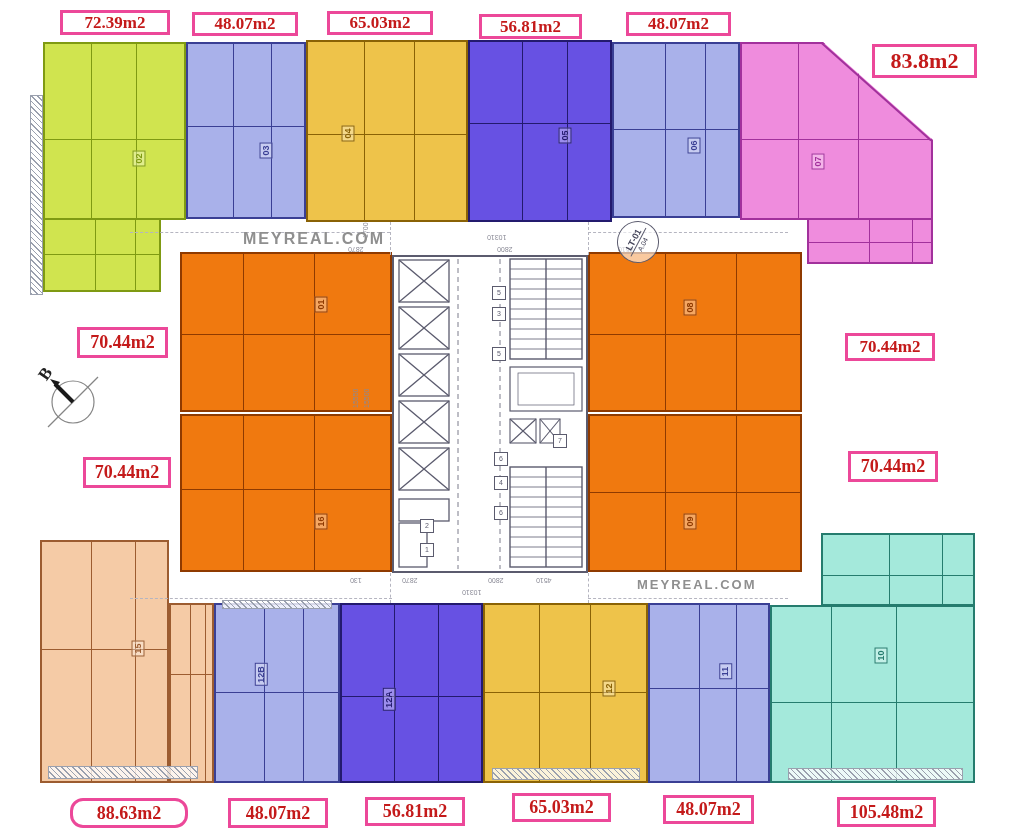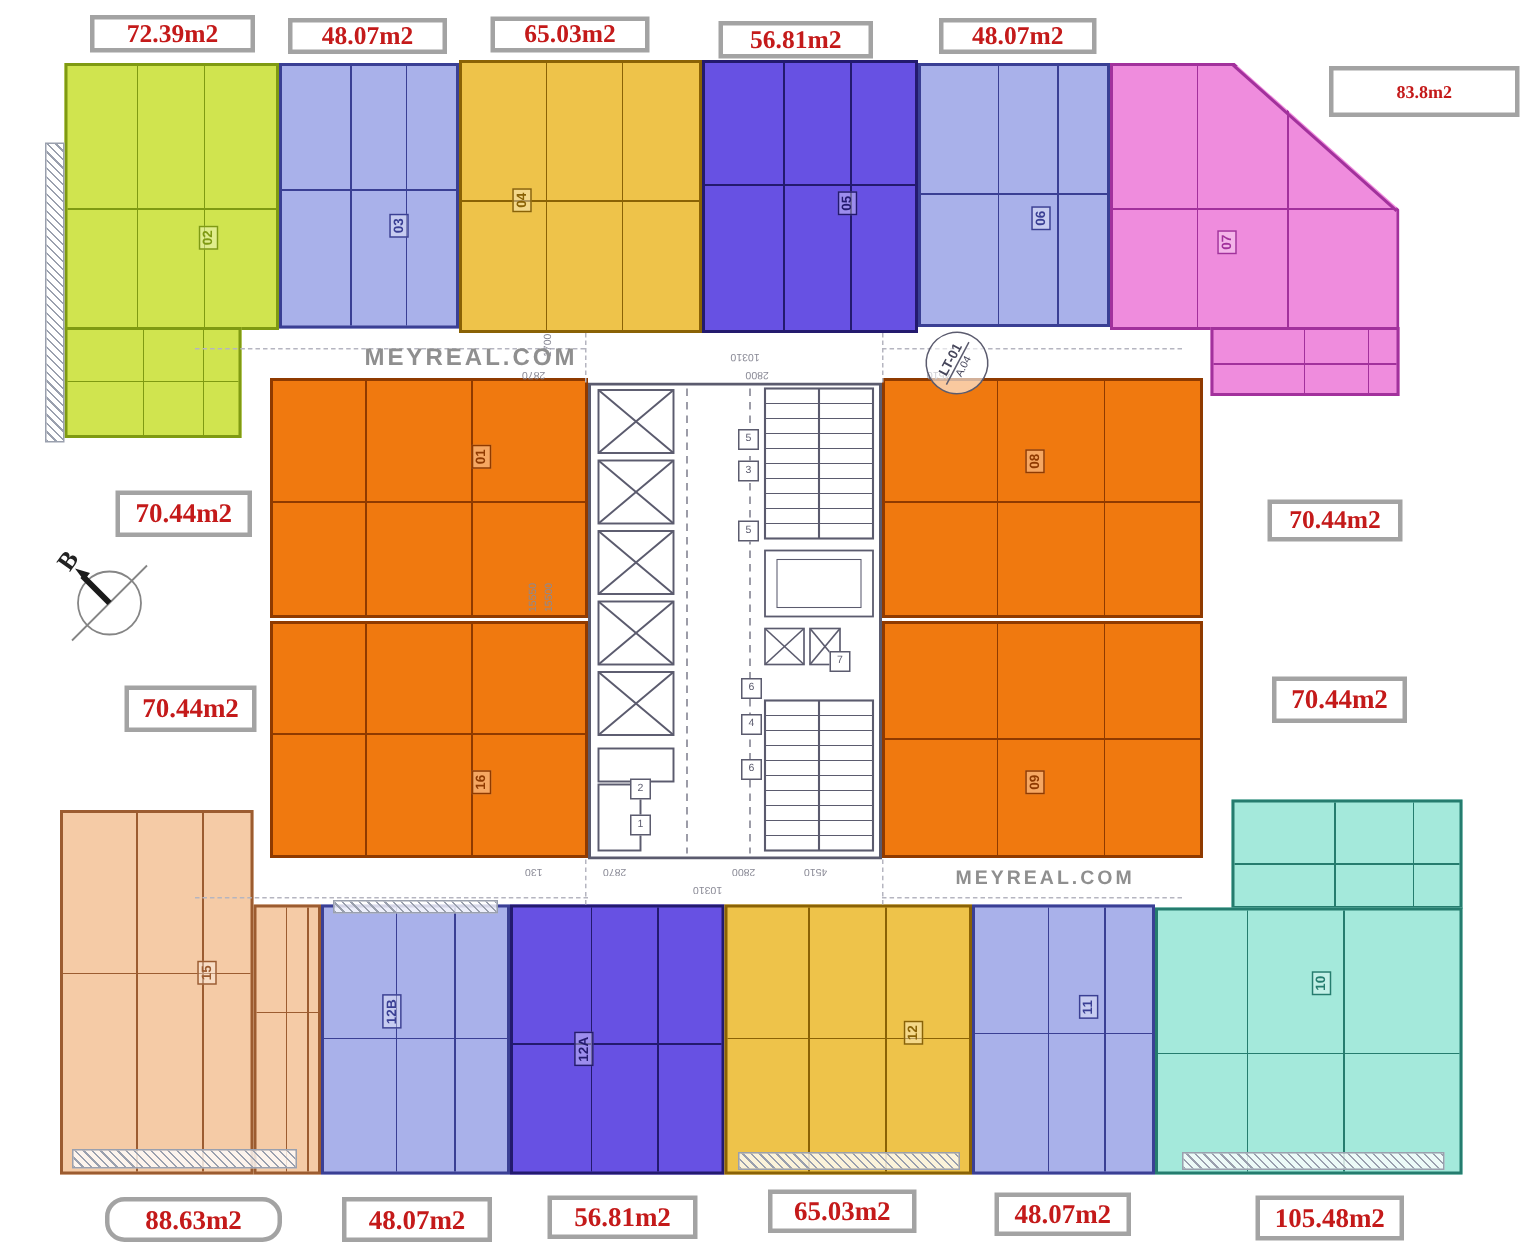--- a/index.html
+++ b/index.html
@@ -12,21 +12,21 @@
     background-image:
       linear-gradient(to right, transparent 0, transparent calc(var(--v1,38%) - 1px), var(--ln) calc(var(--v1,38%) - 1px), var(--ln) var(--v1,38%), transparent var(--v1,38%)),
       linear-gradient(to right, transparent 0, transparent calc(var(--v2,70%) - 1px), var(--ln) calc(var(--v2,70%) - 1px), var(--ln) var(--v2,70%), transparent var(--v2,70%)),
       linear-gradient(to bottom, transparent 0, transparent calc(var(--h1,52%) - 1px), var(--ln) calc(var(--h1,52%) - 1px), var(--ln) var(--h1,52%), transparent var(--h1,52%));
   }
   .unit-badge{position:absolute;transform:rotate(-90deg);font-size:9px;font-weight:bold;
       color:var(--ln,#333);border:1px solid var(--ln,#333);padding:0 2px;line-height:11px;
       background:rgba(255,255,255,.35);}
   .diag-line{position:absolute;height:2px;background:var(--ln,#a2319c);transform-origin:0 0;}
   
-  .area-label{position:absolute;box-sizing:border-box;background:#fff;border:3px solid #a3a3a3;
+  .area-label{position:absolute;box-sizing:border-box;background:#fff;border:3px solid #ec4899;
       color:#c41a1a;font-family:"Liberation Serif",serif;font-weight:bold;font-size:17px;
       display:flex;align-items:center;justify-content:center;z-index:30;}
   
   .watermark{position:absolute;color:#8f8f8f;font-weight:bold;letter-spacing:2px;z-index:25;}
   
   .hatch{position:absolute;box-sizing:border-box;border:1px solid #9aa0ae;
       background-image:repeating-linear-gradient(45deg,#9aa0ae 0,#9aa0ae 1px,rgba(255,255,255,.55) 1px,rgba(255,255,255,.55) 4px);
       background-color:rgba(255,255,255,.55);z-index:12;}
   
   .dash-h{position:absolute;border-top:1px dashed #b5b5c0;}
@@ -183,21 +183,21 @@
   <span class="shaft-label" style="left:494px;top:476px;">4</span>
   <span class="shaft-label" style="left:494px;top:506px;">6</span>
   <span class="shaft-label" style="left:420px;top:519px;">2</span>
   <span class="shaft-label" style="left:420px;top:543px;">1</span>
 
   <div class="area-label" style="left:60px;top:10px;width:110px;height:25px;">72.39m2</div>
   <div class="area-label" style="left:192px;top:12px;width:106px;height:24px;">48.07m2</div>
   <div class="area-label" style="left:327px;top:11px;width:106px;height:24px;">65.03m2</div>
   <div class="area-label" style="left:479px;top:14px;width:103px;height:25px;">56.81m2</div>
   <div class="area-label" style="left:626px;top:12px;width:105px;height:24px;">48.07m2</div>
-  <div class="area-label" style="left:872px;top:44px;width:127px;height:34px;font-size:12px;margin-left:14px;">83.8m2</div>
+  <div class="area-label" style="left:872px;top:44px;width:105px;height:34px;font-size:22px;">83.8m2</div>
 
   <div class="area-label" style="left:77px;top:327px;width:91px;height:31px;font-size:18px;">70.44m2</div>
   <div class="area-label" style="left:83px;top:457px;width:88px;height:31px;font-size:18px;">70.44m2</div>
   <div class="area-label" style="left:845px;top:333px;width:90px;height:28px;font-size:17px;">70.44m2</div>
   <div class="area-label" style="left:848px;top:451px;width:90px;height:31px;font-size:18px;">70.44m2</div>
 
   <div class="area-label" style="left:70px;top:798px;width:118px;height:30px;font-size:18px;border-radius:13px;">88.63m2</div>
   <div class="area-label" style="left:228px;top:798px;width:100px;height:30px;font-size:18px;">48.07m2</div>
   <div class="area-label" style="left:365px;top:797px;width:100px;height:29px;font-size:18px;">56.81m2</div>
   <div class="area-label" style="left:512px;top:793px;width:99px;height:29px;font-size:18px;">65.03m2</div>

